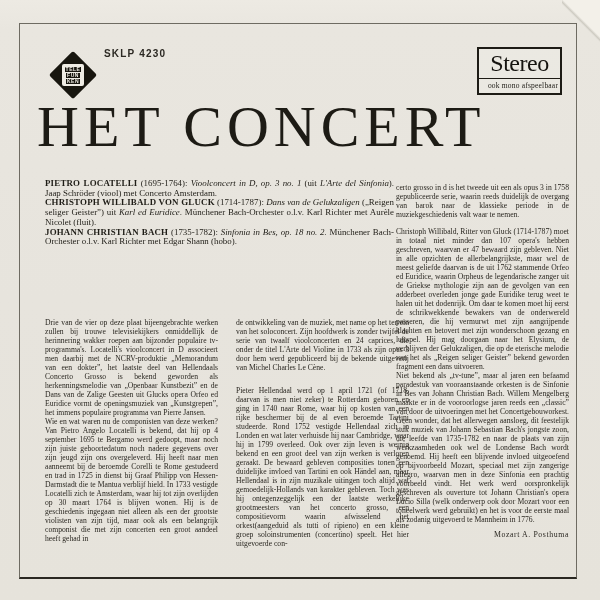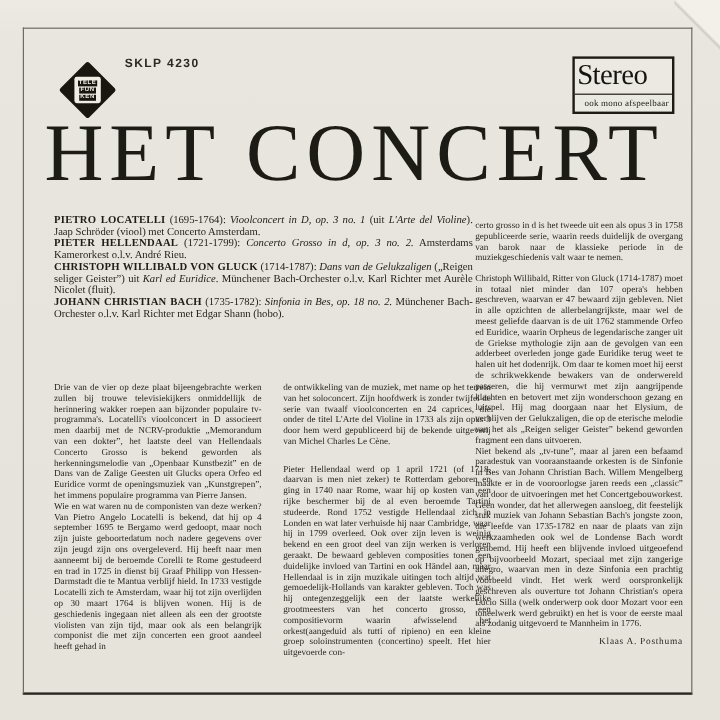--- a/index.html
+++ b/index.html
@@ -34,33 +34,33 @@
     font-family:"Liberation Sans",sans-serif;font-weight:bold;font-size:5px;line-height:5px;
     background:#18160f;color:#efece4;padding:0 1px;letter-spacing:0.5px;
   }
   .catalog{
     position:absolute;left:104px;top:48px;
     font-family:"Liberation Sans",sans-serif;font-weight:bold;font-size:10px;letter-spacing:1.2px;color:#2c2923;
   }
   
   .stereo-box{
     position:absolute;left:477px;top:47px;width:85px;
-    border:2px solid #1d1b15;text-align:left;box-sizing:border-box;background:rgba(255,255,255,0.12);
+    border:2px solid #1d1b15;text-align:center;box-sizing:border-box;background:rgba(255,255,255,0.12);
   }
   .stereo-title{
     font-family:"Liberation Serif",serif;font-size:24px;line-height:26px;color:#161410;
     border-bottom:1px solid #1d1b15;padding:1px 2px 2px 2px;letter-spacing:-0.5px;
   }
   .stereo-sub{
     font-family:"Liberation Serif",serif;font-size:7.5px;line-height:9px;padding:2px 1px 3px 8px;color:#1d1b15;letter-spacing:0.2px;
   }
   
   .main-title{
     position:absolute;left:37px;top:94px;width:535px;
-    font-family:"Liberation Serif",serif;font-size:68px;line-height:66px;
+    font-family:"Liberation Serif",serif;font-size:58px;line-height:66px;
     color:#1d1b15;white-space:nowrap;letter-spacing:5px;
   }
   
   .tracklist{
     position:absolute;left:45px;top:179px;width:349px;
     font-size:8.9px;line-height:9.7px;text-align:justify;color:#1f1d17;
   }
   .entry{margin:0;}
   .entry .name{font-weight:bold;letter-spacing:0.2px;}
   .entry .wtitle{font-style:italic;}
@@ -99,36 +99,35 @@
   <div class="catalog">SKLP 4230</div>
 
   <div class="stereo-box">
     <div class="stereo-title">Stereo</div>
     <div class="stereo-sub">ook mono afspeelbaar</div>
   </div>
 
   <div class="main-title">HET CONCERT</div>
 
   <div class="tracklist">
-    <div class="entry"><span class="name">PIETRO LOCATELLI</span><span> (1695-1764): </span><span class="wtitle">Vioolconcert in D, op. 3 no. 1</span><span> (uit </span><span class="wtitle">L'Arte del Violine</span><span>). Jaap Schröder (viool) met Concerto Amsterdam.</span></div>
-    <div class="entry"><span class="name">PIETER HELLENDAAL</span><span> (1721-1799): </span><span class="wtitle">Concerto Grosso in d, op. 3 no. 2.</span><span> </span><span class="wtitle"></span><span>Amsterdams Kamerorkest o.l.v. André Rieu.</span></div>
+    <div class="entry"><span class="name">PIETRO LOCATELLI</span><span> (1695-1764): </span><span class="wtitle">Vioolconcert in D, op. 3 no. 1</span><span> (uit </span><span class="wtitle">L'Arte del Sinfonia</span><span>). Jaap Schröder (viool) met Concerto Amsterdam.</span></div>
     <div class="entry"><span class="name">CHRISTOPH WILLIBALD VON GLUCK</span><span> (1714-1787): </span><span class="wtitle">Dans van de Gelukzaligen</span><span> („Reigen seliger Geister”) uit </span><span class="wtitle">Karl ed Euridice</span><span>. Münchener Bach-Orchester o.l.v. Karl Richter met Aurèle Nicolet (fluit).</span></div>
     <div class="entry"><span class="name">JOHANN CHRISTIAN BACH</span><span> (1735-1782): </span><span class="wtitle">Sinfonia in Bes, op. 18 no. 2.</span><span> </span><span class="wtitle"></span><span>Münchener Bach-Orchester o.l.v. Karl Richter met Edgar Shann (hobo).</span></div>
   </div>
 
   <div class="col" id="col1">
     <p>Drie van de vier op deze plaat bijeengebrachte werken zullen bij trouwe televisiekijkers onmiddellijk de herinnering wakker roepen aan bijzonder populaire tv-programma's. Locatelli's vioolconcert in D associeert men daarbij met de NCRV-produktie „Memorandum van een dokter”, het laatste deel van Hellendaals Concerto Grosso is bekend geworden als herkenningsmelodie van „Openbaar Kunstbezit” en de Dans van de Zalige Geesten uit Glucks opera Orfeo ed Euridice vormt de openingsmuziek van „Kunstgrepen”, het immens populaire programma van Pierre Jansen.</p>
     <p>Wie en wat waren nu de componisten van deze werken? Van Pietro Angelo Locatelli is bekend, dat hij op 4 september 1695 te Bergamo werd gedoopt, maar noch zijn juiste geboortedatum noch nadere gegevens over zijn jeugd zijn ons overgeleverd. Hij heeft naar men aanneemt bij de beroemde Corelli te Rome gestudeerd en trad in 1725 in dienst bij Graaf Philipp von Hessen-Darmstadt die te Mantua verblijf hield. In 1733 vestigde Locatelli zich te Amsterdam, waar hij tot zijn overlijden op 30 maart 1764 is blijven wonen. Hij is de geschiedenis ingegaan niet alleen als een der grootste violisten van zijn tijd, maar ook als een belangrijk componist die met zijn concerten een groot aandeel heeft gehad in</p>
   </div>
 
   <div class="col" id="col2">
     <p>de ontwikkeling van de muziek, met name op het terrein van het soloconcert. Zijn hoofdwerk is zonder twijfel de serie van twaalf vioolconcerten en 24 caprices, die onder de titel L'Arte del Violine in 1733 als zijn opus 3 door hem werd gepubliceerd bij de bekende uitgeverij van Michel Charles Le Cène.</p>
     <p class="para-gap">Pieter Hellendaal werd op 1 april 1721 (of 1718, daarvan is men niet zeker) te Rotterdam geboren en ging in 1740 naar Rome, waar hij op kosten van een rijke beschermer bij de al even beroemde Tartini studeerde. Rond 1752 vestigde Hellendaal zich in Londen en wat later verhuisde hij naar Cambridge, waar hij in 1799 overleed. Ook over zijn leven is weinig bekend en een groot deel van zijn werken is verloren geraakt. De bewaard gebleven composities tonen een duidelijke invloed van Tartini en ook Händel aan, maar Hellendaal is in zijn muzikale uitingen toch altijd wat gemoedelijk-Hollands van karakter gebleven. Toch was hij ontegenzeggelijk een der laatste werkelijke grootmeesters van het concerto grosso, een compositievorm waarin afwisselend het orkest(aangeduid als tutti of ripieno) en een kleine groep soloinstrumenten (concertino) speelt. Het hier uitgevoerde con-</p>
   </div>
 
   <div class="col" id="col3">
     <p>certo grosso in d is het tweede uit een als opus 3 in 1758 gepubliceerde serie, waarin reeds duidelijk de overgang van barok naar de klassieke periode in de muziekgeschiedenis valt waar te nemen.</p>
     <p class="para-gap-sm">Christoph Willibald, Ritter von Gluck (1714-1787) moet in totaal niet minder dan 107 opera's hebben geschreven, waarvan er 47 bewaard zijn gebleven. Niet in alle opzichten de allerbelangrijkste, maar wel de meest geliefde daarvan is de uit 1762 stammende Orfeo ed Euridice, waarin Orpheus de legendarische zanger uit de Griekse mythologie zijn aan de gevolgen van een adderbeet overleden jonge gade Euridike terug weet te halen uit het dodenrijk. Om daar te komen moet hij eerst de schrikwekkende bewakers van de onderwereld passeren, die hij vermurwt met zijn aangrijpende klachten en betovert met zijn wonderschoon gezang en luitspel. Hij mag doorgaan naar het Elysium, de verblijven der Gelukzaligen, die op de eterische melodie van het als „Reigen seliger Geister” bekend geworden fragment een dans uitvoeren.</p>
     <p>Niet bekend als „tv-tune”, maar al jaren een befaamd paradestuk van vooraanstaande orkesten is de Sinfonie in Bes van Johann Christian Bach. Willem Mengelberg maakte er in de vooroorlogse jaren reeds een „classic” van door de uitvoeringen met het Concertgebouworkest. Geen wonder, dat het allerwegen aansloeg, dit feestelijk stuk muziek van Johann Sebastian Bach's jongste zoon, die leefde van 1735-1782 en naar de plaats van zijn werkzaamheden ook wel de Londense Bach wordt genoemd. Hij heeft een blijvende invloed uitgeoefend op bijvoorbeeld Mozart, speciaal met zijn zangerige allegro, waarvan men in deze Sinfonia een prachtig voorbeeld vindt. Het werk werd oorspronkelijk geschreven als ouverture tot Johann Christian's opera Lucio Silla (welk onderwerp ook door Mozart voor een toneelwerk werd gebruikt) en het is voor de eerste maal als zodanig uitgevoerd te Mannheim in 1776.</p>
-    <div class="signature">Klaas A. Posthuma</div>
+    <div class="signature">Mozart A. Posthuma</div>
   </div>
 
 </div>
 
 </body></html>

